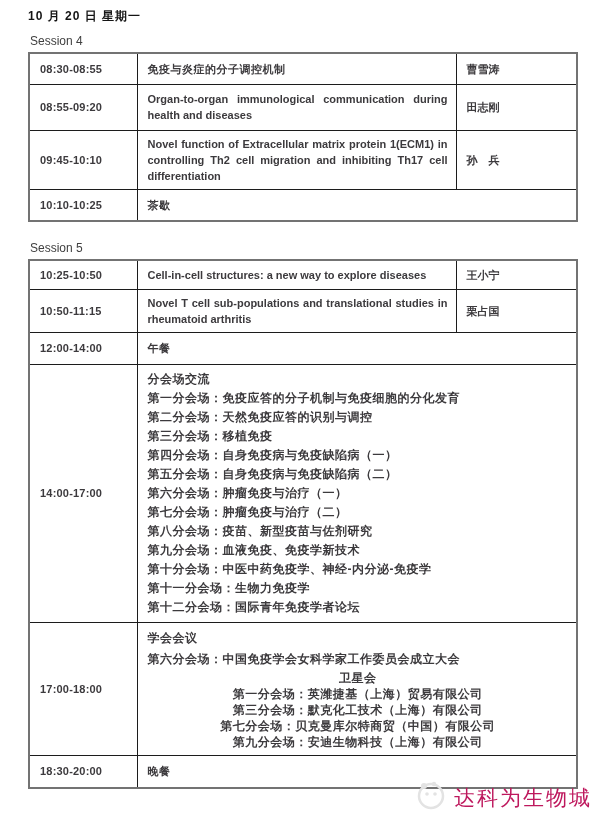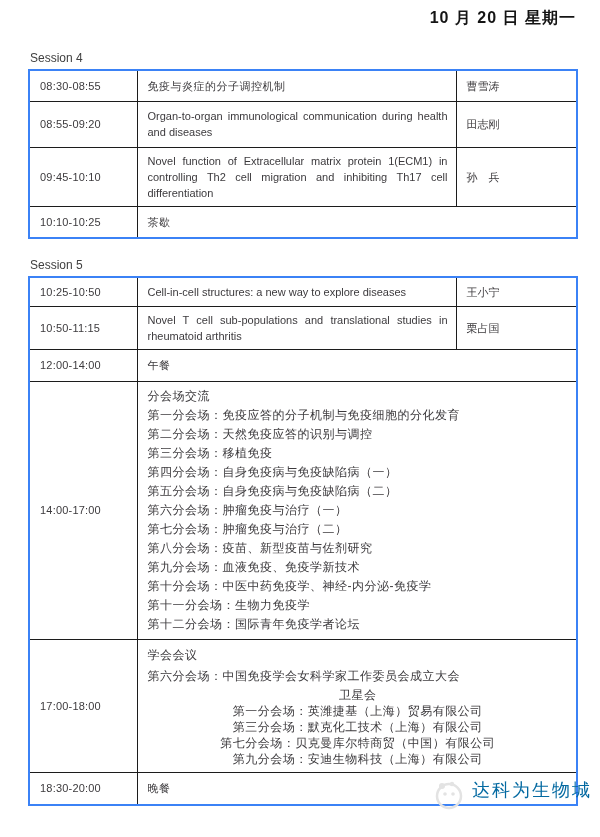--- a/index.html
+++ b/index.html
@@ -6,37 +6,38 @@
   html, body { background: #ffffff; }
   body {
     width: 600px; height: 837px;
     font-family: "Liberation Sans", "DejaVu Sans", sans-serif;
     color: #3c3a3d;
     position: relative;
     overflow: hidden;
   }
   .page { position: relative; width: 600px; height: 837px; padding: 8px 24px 0 28px; }
   .doc-title {
-    text-align: right;
-    font-size: 16px;
+    text-align: left;
+    font-size: 12px;
     font-weight: bold;
     color: #141414;
     letter-spacing: 1px;
-    margin-bottom: 22px;
+    margin-bottom: 9px;
   }
   .session-label {
     font-size: 12px;
     color: #404040;
     margin: 0 0 4px 2px;
   }
   table.sched {
     border-collapse: collapse;
     width: 548px;
     table-layout: fixed;
-    border: 2px solid #3b82f6;
+    border: 2px solid #737373;
+    font-weight: bold;
   }
   table.sched td {
     border: 1px solid #1c1c1c;
     vertical-align: middle;
     font-size: 11px;
     line-height: 16px;
     padding: 5px 8px 5px 10px;
   }
   td.col-time  { width: 108px; font-size: 11px; letter-spacing: 0.2px; }
   td.col-title { width: 319px; }
@@ -50,23 +51,23 @@
   .evening-cell { padding-top: 4px; padding-bottom: 4px; }
   .evening-cell .block-a .line { line-height: 21px; }
   .evening-cell .block-b .line { line-height: 16px; text-align: center; }
   td.v-top { vertical-align: top; }
   td.pad-evening { padding-top: 26px; }
   .watermark {
     position: absolute;
     right: 8px;
     top: 778px;
     display: flex;
-    align-items: flex-start;
-    color: #0369a1;
-    font-size: 18px;
+    align-items: flex-end;
+    color: #be185d;
+    font-size: 21px;
     letter-spacing: 2px;
     pointer-events: none;
     white-space: nowrap;
   }
   .watermark svg { margin-right: 6px; }
 </style>
 </head>
 <body>
 
 <div class="page">

